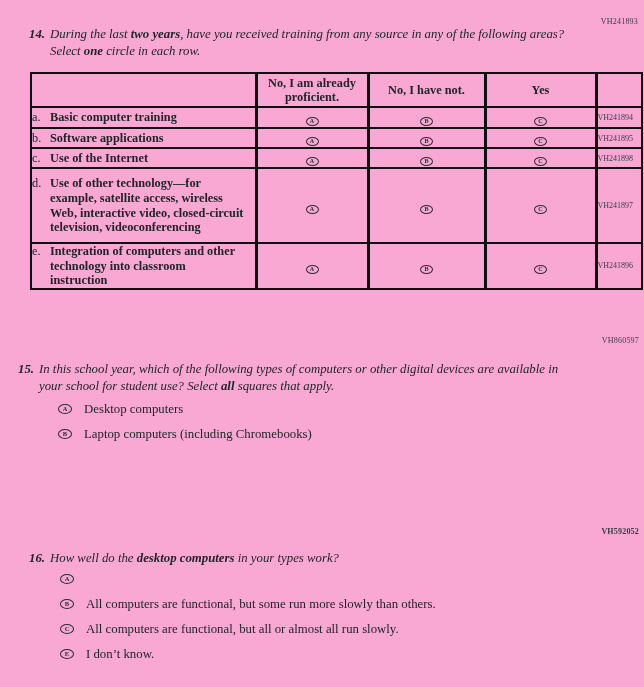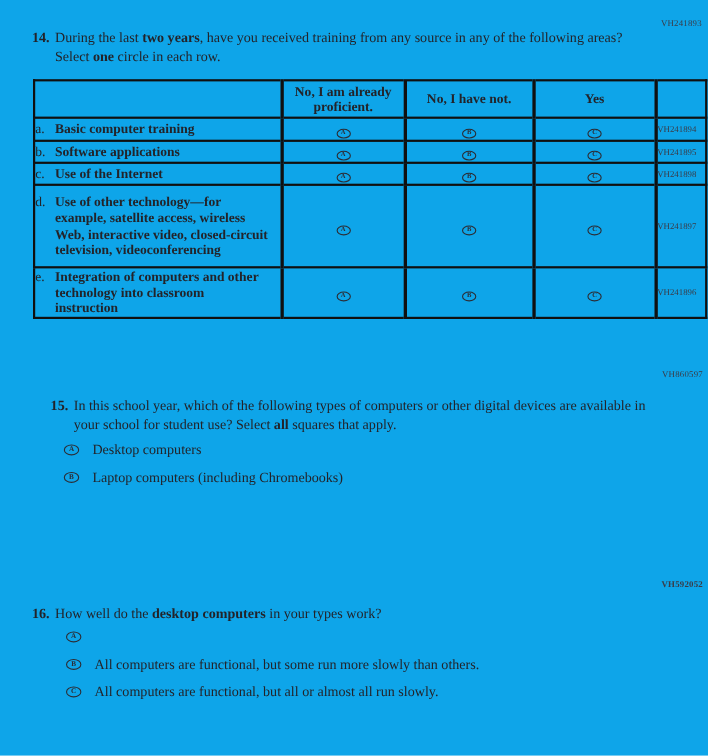--- a/index.html
+++ b/index.html
@@ -1,24 +1,24 @@
 <!DOCTYPE html>
 <html><head>
 <meta charset="utf-8">
 <style>
   html,body { margin:0; padding:0; background:#ffffff; }
   .page {
-    position:relative; width:644px; height:687px; background:#0ea5e9;
+    position:relative; width:644px; height:687px; background:#f9a8d4;
     font-family:"Liberation Serif", serif; color:#232329; overflow:hidden;
   }
   .code {
     position:absolute; font-size:8px; letter-spacing:0.2px; color:#3b3b46;
     font-family:"Liberation Serif", serif;
   }
-  .question { position:absolute; display:flex; }
+  .question { position:absolute; display:flex;font-style:italic; }
   .qnum { font-weight:bold; width:21px; flex-shrink:0; font-size:12.8px; line-height:16.5px; }
   .qtext { font-size:12.8px; line-height:16.5px; }
   .qtext b { font-weight:bold; }
 
   table.grid { position:absolute; left:30px; top:72px; border-collapse:collapse; table-layout:fixed; }
   table.grid td, table.grid th {
     border-top:2px solid #101010; border-bottom:2px solid #101010;
     border-left:3px solid #101010; border-right:3px solid #101010;
     padding:0; vertical-align:middle;
   }
@@ -133,21 +133,21 @@
             </div>
           </td>
       <td class="bub"><span class="bubble">A</span></td>
       <td class="bub"><span class="bubble">B</span></td>
       <td class="bub"><span class="bubble">C</span></td>
       <td class="codecell">VH241896</td>
     </tr>
   </tbody>
     </table>
 
-  <div class="question" style="top:361px; left:46px;">
+  <div class="question" style="top:361px; left:18px;">
     <span class="qnum">15.</span>
     <div class="qtext" style="width:532px;"><span>In this school year, which of the following types of computers or other digital devices are available in your school for student use? Select </span><b>all</b><span> squares that apply.</span></div>
   </div>
 
   <div class="opts" style="top:402px; left:58px;">
     <div class="opt">
       <span class="obubble">A</span>
       <span class="olabel">Desktop computers</span>
     </div>
     <div class="opt">
@@ -166,15 +166,19 @@
       <span class="obubble">A</span>
     </div>
     <div class="opt">
       <span class="obubble">B</span>
       <span class="olabel">All computers are functional, but some run more slowly than others.</span>
     </div>
     <div class="opt">
       <span class="obubble">C</span>
       <span class="olabel">All computers are functional, but all or almost all run slowly.</span>
     </div>
+    <div class="opt">
+      <span class="obubble">E</span>
+      <span class="olabel">I don’t know.</span>
+    </div>
   </div>
 
 </div>
 
 </body></html>

